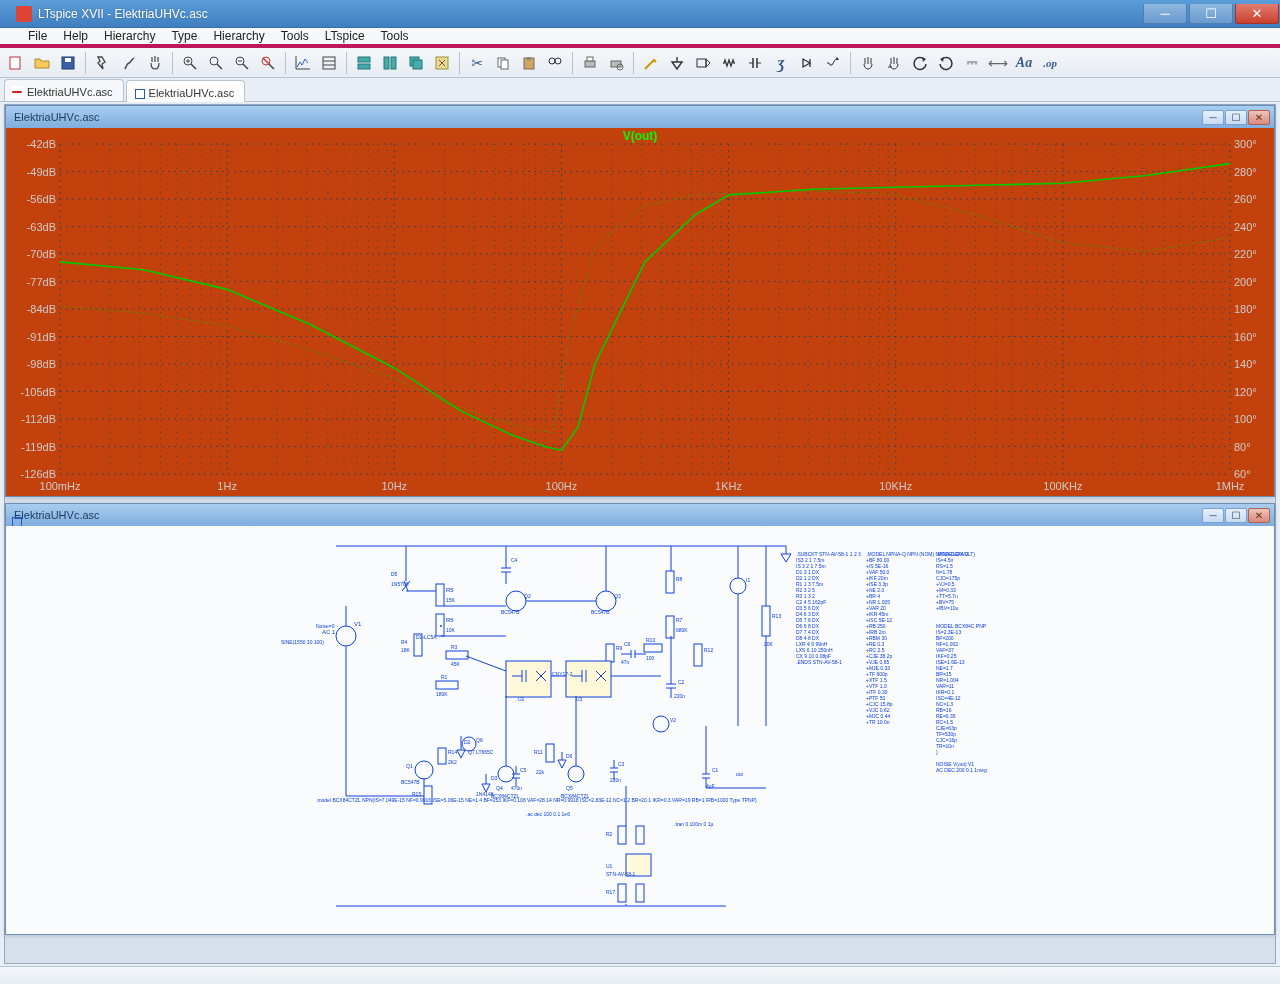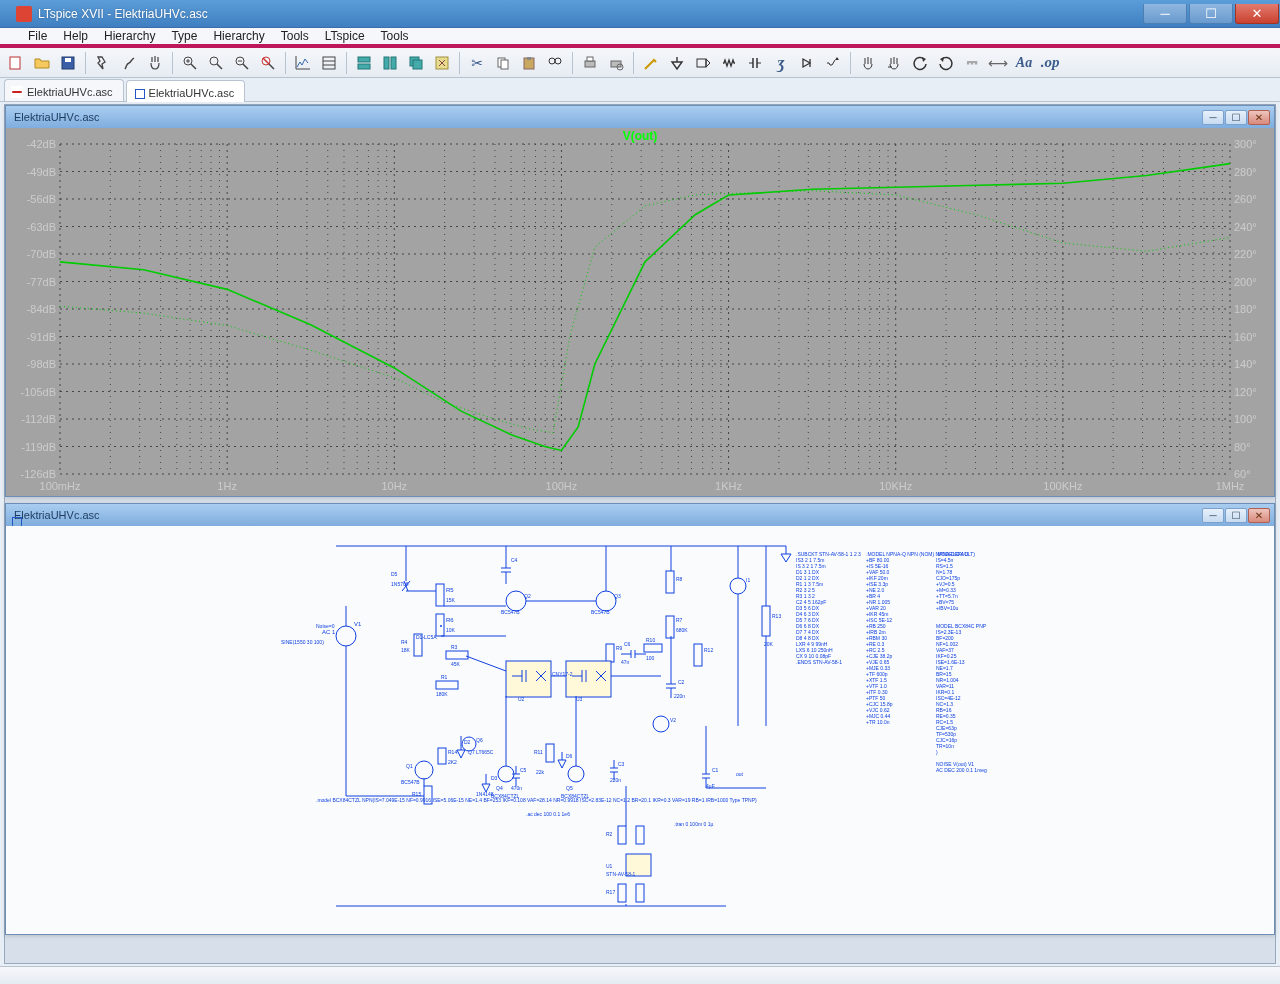--- a/index.html
+++ b/index.html
@@ -42,21 +42,21 @@
 .child-title { height: 22px; background: linear-gradient(#a9cdf0,#7fadde); display: flex; align-items: center; justify-content: space-between; padding: 0 4px; font-size: 11px; color: #1b3b5f; }
 .child-title .ct-left { display:flex; align-items:center; gap:4px; }
 .child-title .cbtns { display:flex; gap:1px; }
 .child-title .cbtn { width: 22px; height: 15px; background: linear-gradient(#e7f0fb,#c7dbf1); border:1px solid #7ba1cc; font-size:10px; display:flex; align-items:center; justify-content:center; color:#345; border-radius:2px; }
 .child-title .cbtn.close { background: linear-gradient(#eec4bd,#d98a7d); border-color:#b06050; color:#631; }
 
 .child-plot { left: 0; top: 0; right: 0; height: 392px; }
 .child-sch { left: 0; top: 398px; right: 0; height: 432px; }
 
 
-.plotwrap { flex: 1; background: #a3a3a3; position: relative; overflow: hidden; }
+.plotwrap { flex: 1; background: #c2410c; position: relative; overflow: hidden; }
 .plot-svg { width: 100%; height: 100%; display: block; }
 .ytick-l, .ytick-r, .xtick { fill: #ccc; font-size: 11px; font-family: Arial, sans-serif; }
 .ytick-l { text-anchor: end; }
 .ytick-r { text-anchor: start; }
 .xtick { text-anchor: middle; }
 .grid-v, .grid-h { stroke: #444; stroke-width: 1; stroke-dasharray: 2 4; }
 .trace { stroke: #0c0; stroke-width: 1.6; fill: none; }
 .trace-phase { stroke: #0c0; stroke-width: 1; fill: none; stroke-dasharray: 1 3; }
 .chart-title { fill: #0f0; font-size: 12px; font-weight: bold; text-anchor: middle; font-family: Arial; }
 
@@ -309,21 +309,21 @@
   <div class="tbtn">
       <span style="color:#666">⎓</span>
     </div>
   <div class="tbtn">
       <span style="color:#666">⟷</span>
     </div>
   <div class="tbtn">
       <span class="txt">Aa</span>
     </div>
   <div class="tbtn">
-      <span class="txt" style="font-size:15px;">.op</span>
+      <span class="txt" style="font-size:11px;">.op</span>
     </div>
 </div>
 
 <div class="doctabs">
   <div class="dtab">
     <span class="di di-wave"></span>
     <span>ElektriaUHVc.asc</span>
   </div>
   <div class="dtab active">
     <span class="di di-sch"></span>

